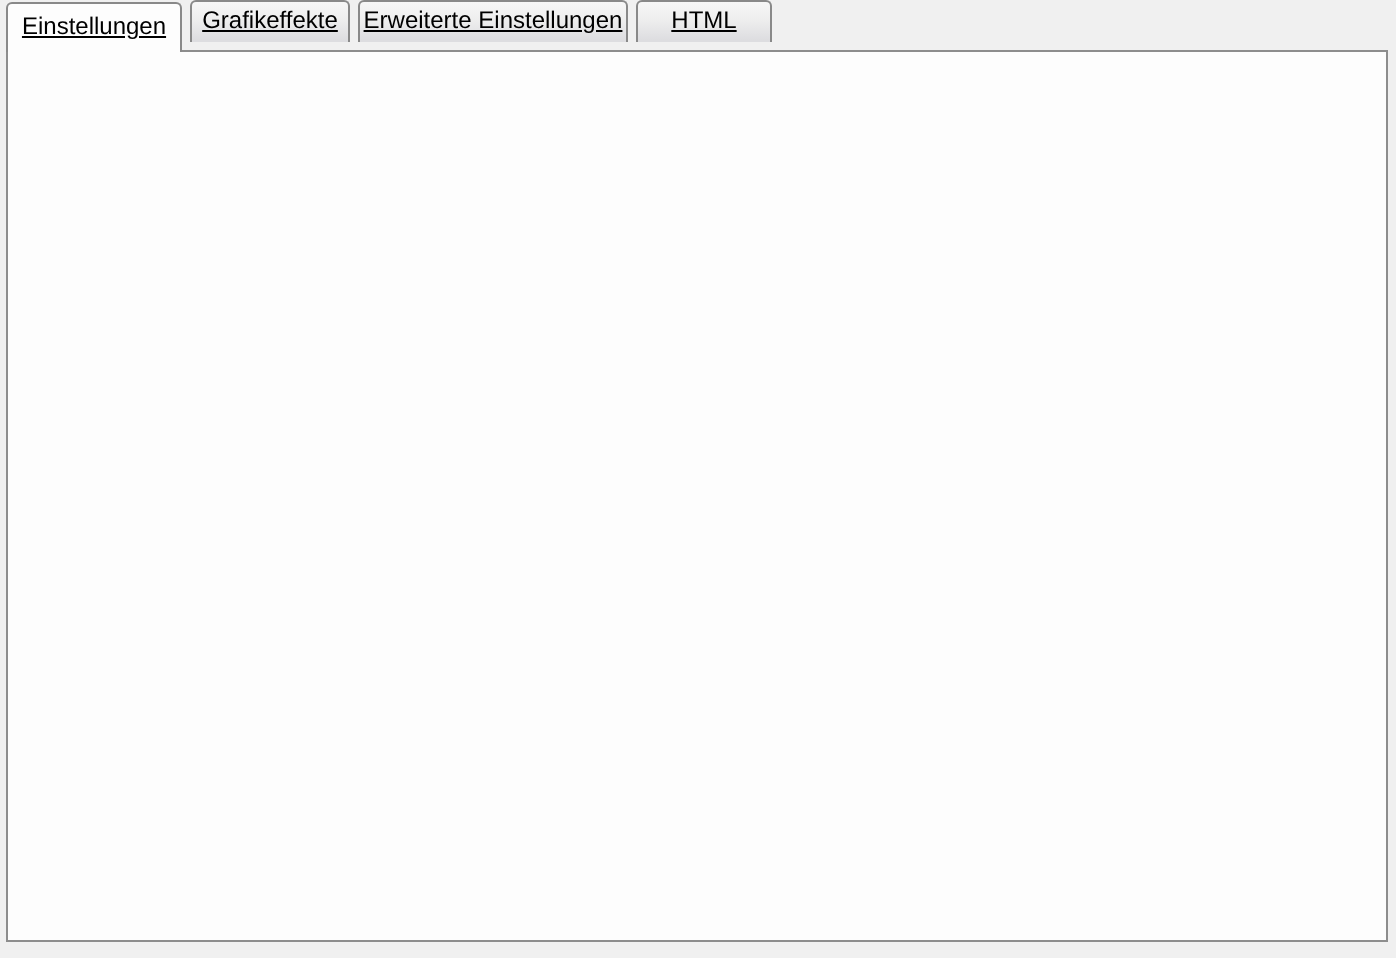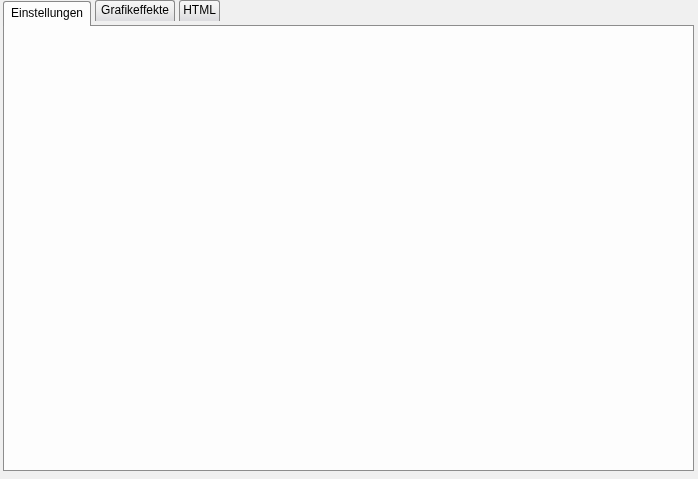--- a/index.html
+++ b/index.html
@@ -4,21 +4,21 @@
 <style>
   html,body{margin:0;padding:0;}
   body{font-family:"Liberation Sans","DejaVu Sans",sans-serif;font-size:12px;color:#000;}
   #screen{position:relative;width:698px;height:479px;background:#f0f0f0;overflow:hidden;}
 
   
   .panel{position:absolute;left:3px;top:25px;width:691px;height:446px;background:#fdfdfd;
          border:1px solid #8d8d8d;box-sizing:border-box;z-index:1;}
 
   
-  .tabbar{position:absolute;left:3px;top:1px;height:25px;display:flex;align-items:flex-end;gap:4px;z-index:2;}
+  .tabbar{position:absolute;left:3px;top:1px;height:25px;display:flex;align-items:flex-end;gap:4px;z-index:2;text-decoration:underline;}
   .tab{box-sizing:border-box;height:21px;line-height:19px;margin-bottom:5px;text-align:center;
        border:1px solid #898989;border-bottom:none;border-radius:3px 3px 0 0;
        background:linear-gradient(180deg,#f7f7f7,#eeeeee 45%,#dddde0 95%);cursor:default;}
   .tab.active{height:25px;line-height:23px;margin-bottom:0;background:#fdfdfd;}
 
   
   .group{position:absolute;border:1px solid #d6d9dc;border-radius:4px;box-sizing:border-box;}
   .group-title{position:absolute;top:-8px;left:8px;background:#fdfdfd;padding:0 4px;line-height:14px;white-space:nowrap;}
 
   .lbl{position:absolute;line-height:14px;white-space:nowrap;}
@@ -77,21 +77,22 @@
 </head>
 <body>
 
 <div id="screen">
 
   <div class="panel"></div>
 
   <div class="tabbar">
     <div class="tab active" style="width:88px">Einstellungen</div>
     <div class="tab" style="width:80px">Grafikeffekte</div>
-    <div class="tab" style="width:41px">HTML</div>
+    <div class="tab" style="width:135px">Erweiterte Einstellungen</div>
+    <div class="tab" style="width:68px">HTML</div>
   </div>
 
   <div class="group" style="left:14px;top:40px;width:331px;height:93px">
     <span class="group-title">Kacheleinstellungen</span>
 
     <span class="lbl" style="left:7px;top:22px">Zylinderhöhe:</span>
     <div class="spin" style="left:82px;top:20px;width:49px">
       <span class="val">448</span>
       <span class="btns">
         <i class="tri up"></i>

